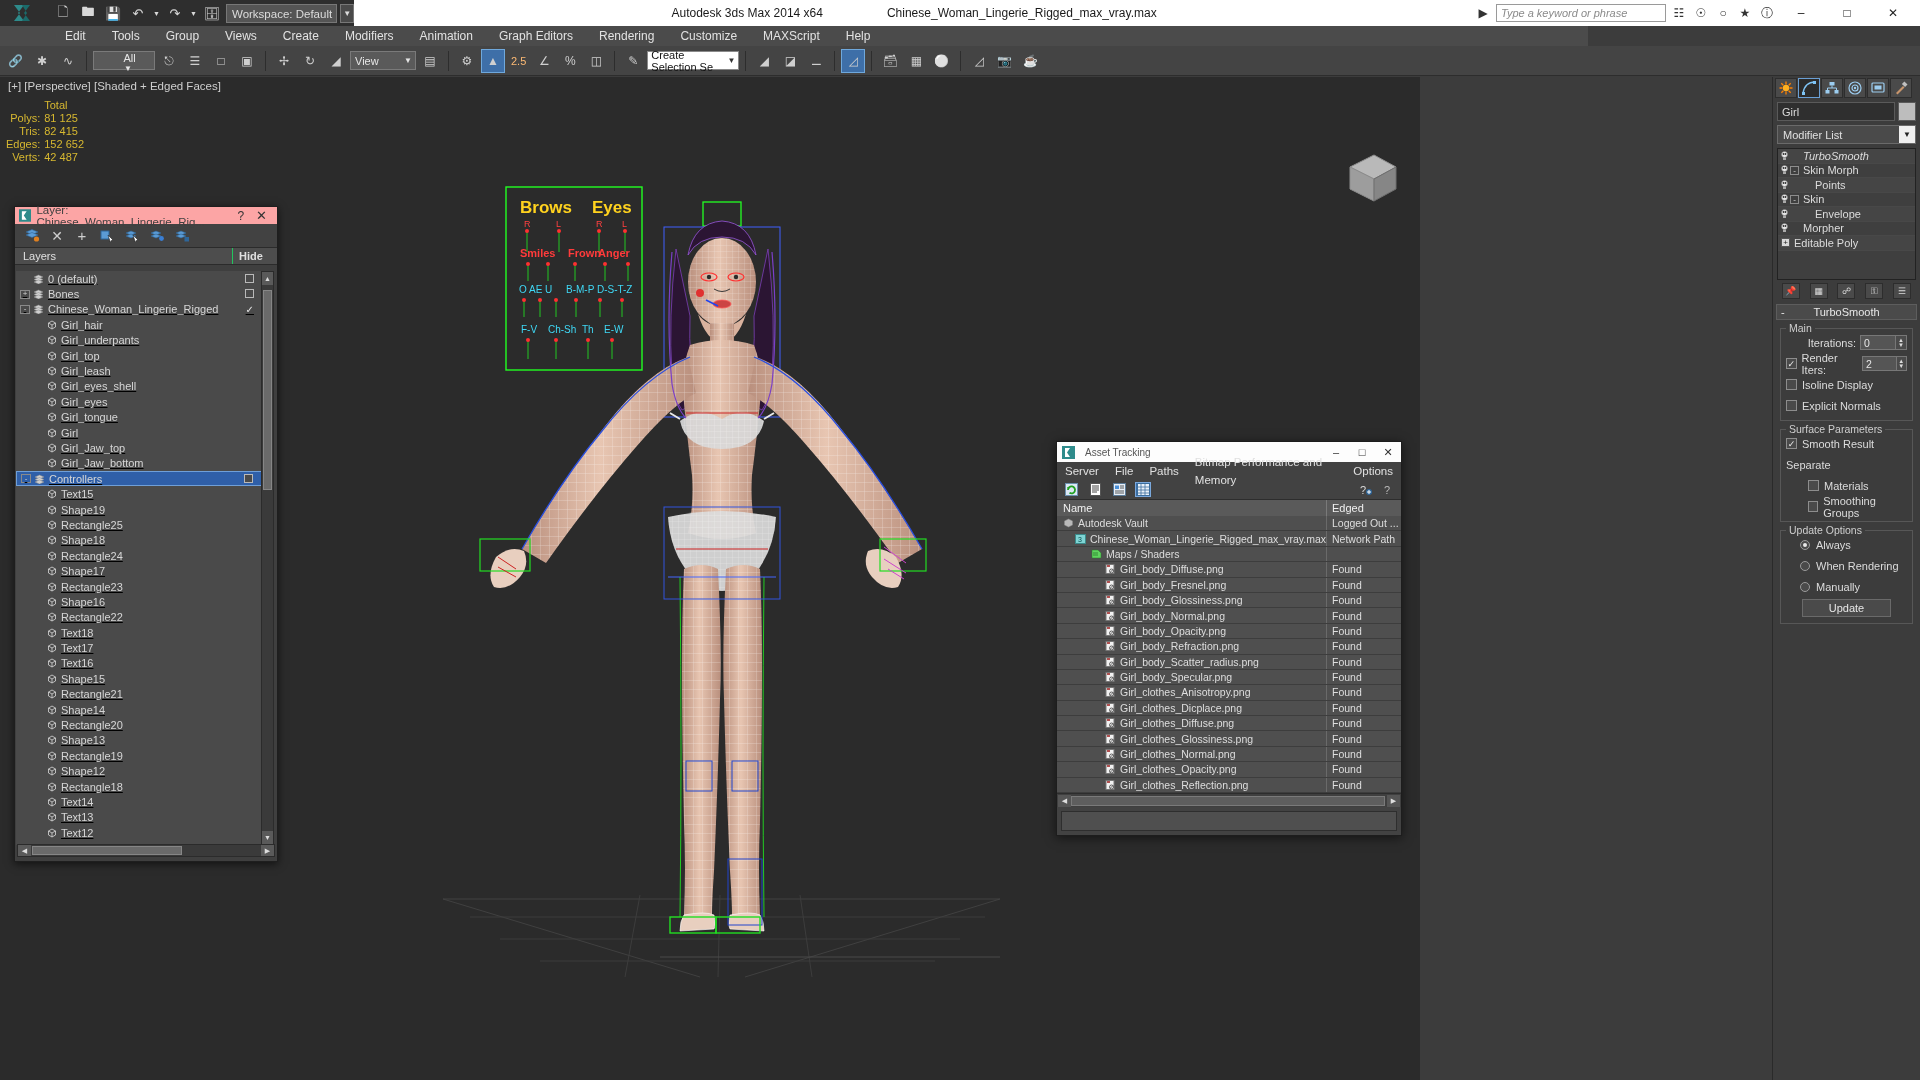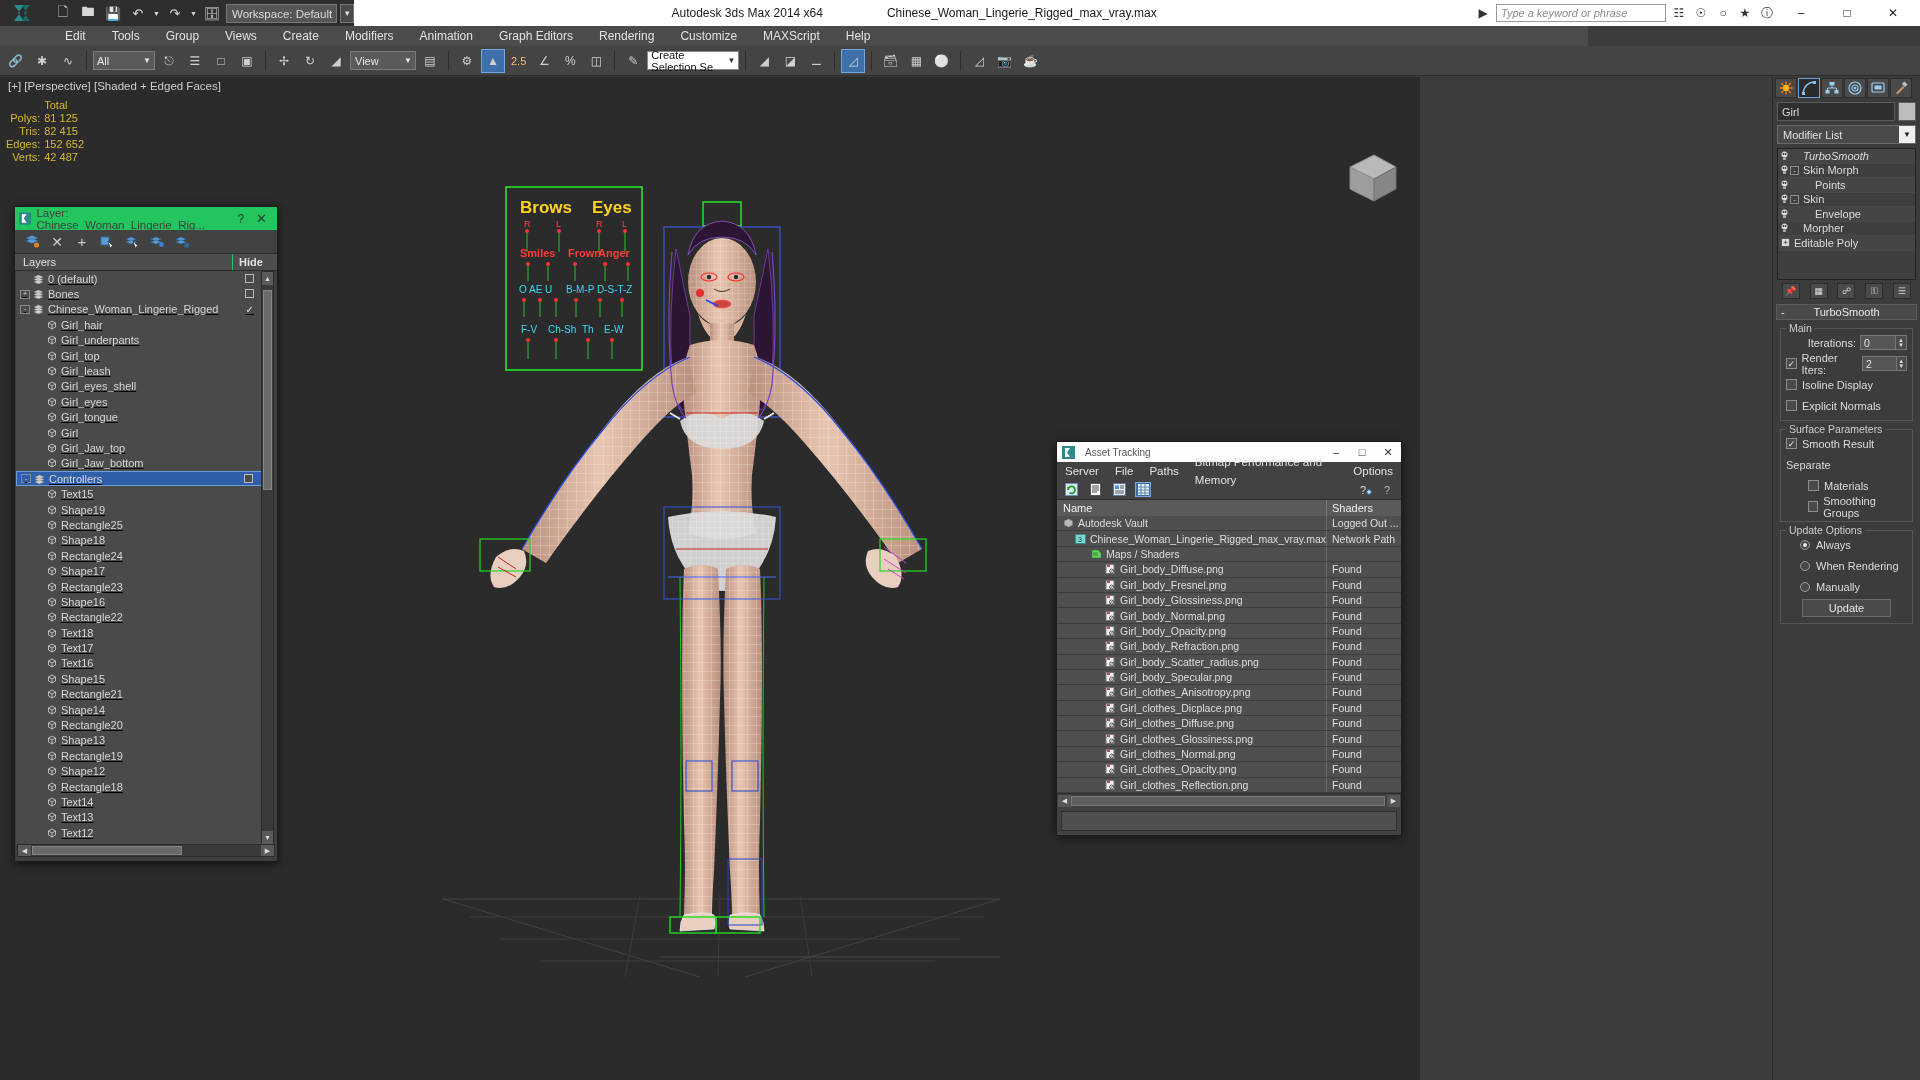--- a/index.html
+++ b/index.html
@@ -37,21 +37,21 @@
 
   
   .toolbar { position:absolute; left:0; top:46px; width:1920px; height:30px;
      background:#444; border-bottom:1px solid #2d2d2d; display:flex; align-items:center;
      padding-left:4px; gap:2px;}
   .tb { width:24px; height:24px; display:flex; align-items:center; justify-content:center;
      color:#cfcfcf; font-size:12px; border:1px solid transparent; }
   .tb.on { background:#3e6fa8; border:1px solid #6fa8dc; }
   .tbsep { width:1px; height:20px; background:#2d2d2d; margin:0 4px; }
   .sel-combo { width:62px;height:19px;background:#5a5a5a;border:1px solid #7a7a7a;color:#e6e6e6;
-     font-size:11px;display:flex;align-items:center;padding-left:3px;justify-content:space-between;}
+     font-size:11px;display:flex;align-items:center;padding-left:11px;justify-content:space-between;flex-direction:column;}
   .sel-combo i{font-style:normal;font-size:8px;padding-right:3px;}
   .view-combo{width:66px;height:19px;background:#5a5a5a;border:1px solid #7a7a7a;color:#e6e6e6;
      font-size:11px;display:flex;align-items:center;padding-left:4px;justify-content:space-between;}
   .view-combo i{font-style:normal;font-size:8px;padding-right:3px;}
   .cs-combo{width:92px;height:19px;background:#ffffff;border:1px solid #8a8a8a;color:#111;
      font-size:11px;display:flex;align-items:center;padding-left:3px;justify-content:space-between;}
   .cs-combo i{font-style:normal;font-size:8px;padding-right:3px;color:#333}
   .num25{color:#fdba74;font-size:11px;padding:0 4px;}
 
   
@@ -59,21 +59,21 @@
      background:#2b2b2b; overflow:hidden; }
   .vp-label { position:absolute; left:8px; top:3px; color:#cfcfcf; font-size:11.5px; }
   .stats { position:absolute; left:6px; top:22px; color:#d7b830; font-size:11px; line-height:13px;}
   .stats table{border-collapse:collapse;}
   .stats td{padding:0 4px 0 0; color:#d7b830; font-size:11px; white-space:nowrap;}
   .stats td.lbl{text-align:right;}
 
   
   .layerdlg{position:absolute;left:14px;top:206px;width:264px;height:656px;
     background:#3f3f3f;border:1px solid #1e1e1e;box-shadow:0 2px 8px rgba(0,0,0,.6);}
-  .ld-title{height:23px;background:#22c55e;display:flex;align-items:center;padding:0 4px;}
+  .ld-title{height:17px;background:#fca5a5;display:flex;align-items:center;padding:0 4px;}
   .ld-title .t{font-size:11.5px;color:#404040;margin-left:5px;}
   .ld-title .q{margin-left:auto;font-size:12px;color:#333;padding:0 6px;}
   .ld-title .x{font-size:13px;color:#333;padding:0 6px;}
   .ld-tools{height:24px;background:#424242;display:flex;align-items:center;gap:9px;padding-left:9px;
      border-bottom:1px solid #2b2b2b;}
   .ld-tools .ti{width:16px;height:16px;display:flex;align-items:center;justify-content:center;font-size:12px;}
   .ld-head{height:17px;background:#4d4d4d;display:flex;color:#e0e0e0;font-size:11px;
      border-bottom:1px solid #2b2b2b;}
   .ld-head .c1{flex:1;padding-left:8px;line-height:17px;border-right:1px solid #22c55e;}
   .ld-head .c2{width:44px;padding-left:6px;line-height:17px;font-weight:bold;}
@@ -1129,21 +1129,21 @@
           </svg>
         </span>
       <span class="i" style="margin-right:4px">
         <svg width="14" height="13" viewBox="0 0 14 13">
             <text x="2" y="11" font-size="11" fill="#b8b8b8" font-family="Liberation Sans, sans-serif">?</text>
           </svg>
         </span>
     </div>
     <div class="at-head">
       <div class="n">Name</div>
-      <div class="s">Shaders</div>
+      <div class="s">Edged</div>
     </div>
     <div class="at-rows" id="asset-rows">
         <div class="arow">
           <span class="n">
             <span style="display:inline-block;width:6px"></span>
             <span style="margin-right:4px;display:inline-flex">
               <svg width="11" height="10" viewBox="0 0 11 10" style="vertical-align:-1px">
                 <path d="M5.5 1 l4 2 v4 l-4 2 l-4 -2 v-4z" fill="#b9b9b9" stroke="#8a8a8a" stroke-width=".5"></path>
               </svg>
             </span>

